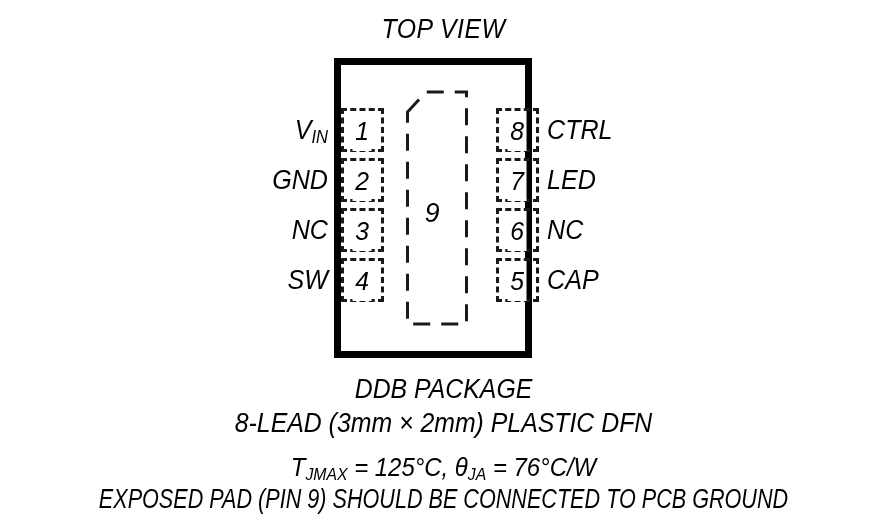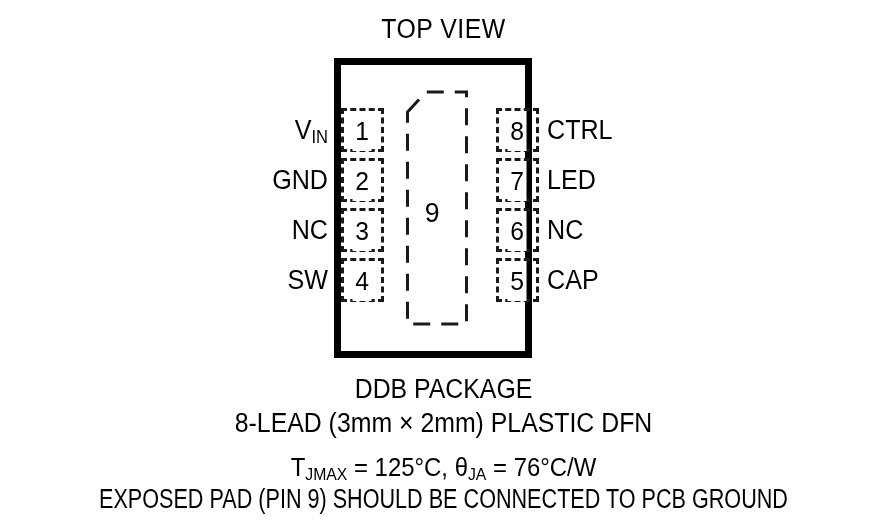--- a/index.html
+++ b/index.html
@@ -12,20 +12,21 @@
     height: 527px;
     position: relative;
     overflow: hidden;
     font-family: "Liberation Sans", sans-serif;
     color: #000000;
   }
 
   .stage {
     position: absolute;
     inset: 0;
+    font-style: italic;
   }
 
   
   .title {
     position: absolute;
     top: 14px;
     left: 0;
     width: 887px;
     text-align: center;
     font-size: 27px;

